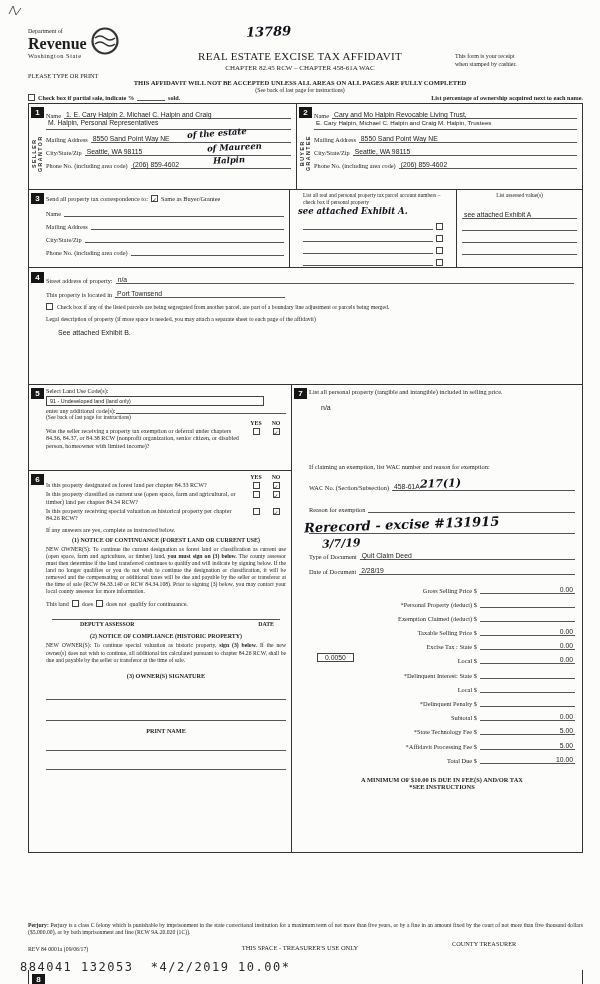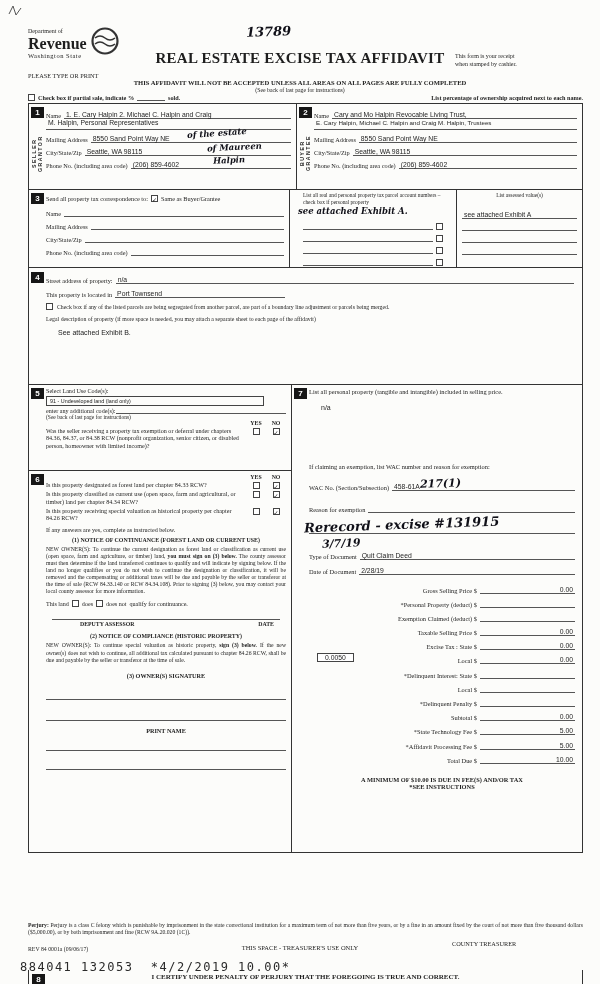--- a/index.html
+++ b/index.html
@@ -14,21 +14,21 @@
   .u{border-bottom:1px solid #555}
   .frow{display:flex;align-items:flex-end;height:13px}
   .frow .lab{white-space:nowrap;margin-right:3px}
   .frow .val{flex:1;border-bottom:1px solid #555;padding:0 2px;font-family:"Liberation Sans",sans-serif;font-size:6.8px;white-space:nowrap}
   
   .dept{left:28px;top:28px;font-size:6px;line-height:1.1}
   .dept .rev{font-size:16px;font-weight:bold}
   .dept .ws{font-size:6.5px;letter-spacing:.5px}
   .logo{left:90px;top:26px}
   .hwnum{left:246px;top:24px;font-size:13px;transform:rotate(-2deg)}
-  .title{top:50px;width:100%;text-align:center;font-weight:bold;font-size:15px;letter-spacing:.3px}
+  .title{top:50px;width:100%;text-align:center;font-weight:normal;font-size:11px;letter-spacing:.3px}
   .chapter{top:64px;width:100%;text-align:center;font-size:7px}
   .receipt{left:455px;top:53px;font-size:6px;line-height:1.3}
   .please{left:28px;top:72px;font-size:6.3px}
   .warning{top:79px;width:100%;text-align:center;font-weight:bold;font-size:6.6px}
   .seeback{top:87px;width:100%;text-align:center;font-size:5.8px}
   .partial{left:28px;top:94px;width:555px;display:flex;justify-content:space-between;align-items:flex-end;font-size:6.2px;font-weight:bold}
   .partial .grp{display:flex;align-items:flex-end;gap:3px}
   .partial .blank{width:28px;border-bottom:1px solid #555}
   
   .sec12{top:103px;left:28px;width:555px;height:87px;border:1px solid #333;display:flex}
@@ -92,20 +92,21 @@
     <div class="rev">Revenue</div>
     <div class="ws">Washington State</div>
   </div>
   <svg class="abs logo" width="30" height="30">
     <circle cx="15" cy="15" r="12.5" fill="none" stroke="#333" stroke-width="2.2"></circle>
     <path d="M5 12 q5 -4 10 0 t10 0" fill="none" stroke="#333" stroke-width="1.6"></path>
     <path d="M5 18 q5 -4 10 0 t10 0" fill="none" stroke="#333" stroke-width="1.6"></path>
   </svg>
   <div class="abs hw hwnum">13789</div>
   <div class="abs title">REAL ESTATE EXCISE TAX AFFIDAVIT</div>
+  <div class="abs chapter">CHAPTER 82.45 RCW – CHAPTER 458-61A WAC</div>
   <div class="abs receipt">
     <div>This form is your receipt</div>
     <div>when stamped by cashier.</div>
   </div>
   <div class="abs please">PLEASE TYPE OR PRINT</div>
   <div class="abs warning">THIS AFFIDAVIT WILL NOT BE ACCEPTED UNLESS ALL AREAS ON ALL PAGES ARE FULLY COMPLETED</div>
   <div class="abs seeback">(See back of last page for instructions)</div>
 
   <div class="abs partial">
     <span class="grp">
@@ -403,21 +404,20 @@
             <span class="fee-line">10.00</span>
           </div>
       </div>
       <div class="b ctr" style="margin-top:12px;font-size:6.4px">A MINIMUM OF $10.00 IS DUE IN FEE(S) AND/OR TAX</div>
       <div class="b ctr" style="font-size:6.4px">*SEE INSTRUCTIONS</div>
     </div>
   </div>
 
   <div class="abs sec8">
     <span class="num abs" style="left:3px;top:4px">8</span>
-    <div class="cert">I CERTIFY UNDER PENALTY OF PERJURY THAT THE FOREGOING IS TRUE AND CORRECT.</div>
 
   </div>
 
   <div class="abs perjury">
     <span class="b">Perjury:</span><span> Perjury is a class C felony which is punishable by imprisonment in the state correctional institution for a maximum term of not more than five years, or by a fine in an amount fixed by the court of not more than five thousand dollars ($5,000.00), or by both imprisonment and fine (RCW 9A.20.020 (1C)).</span>
   </div>
   <div class="abs rev-no">REV 84 0001a (09/06/17)</div>
   <div class="abs tspace">THIS SPACE - TREASURER'S USE ONLY</div>
   <div class="abs cty">COUNTY TREASURER</div>
   <div class="abs stamp">884041 132053  *4/2/2019 10.00*</div>

